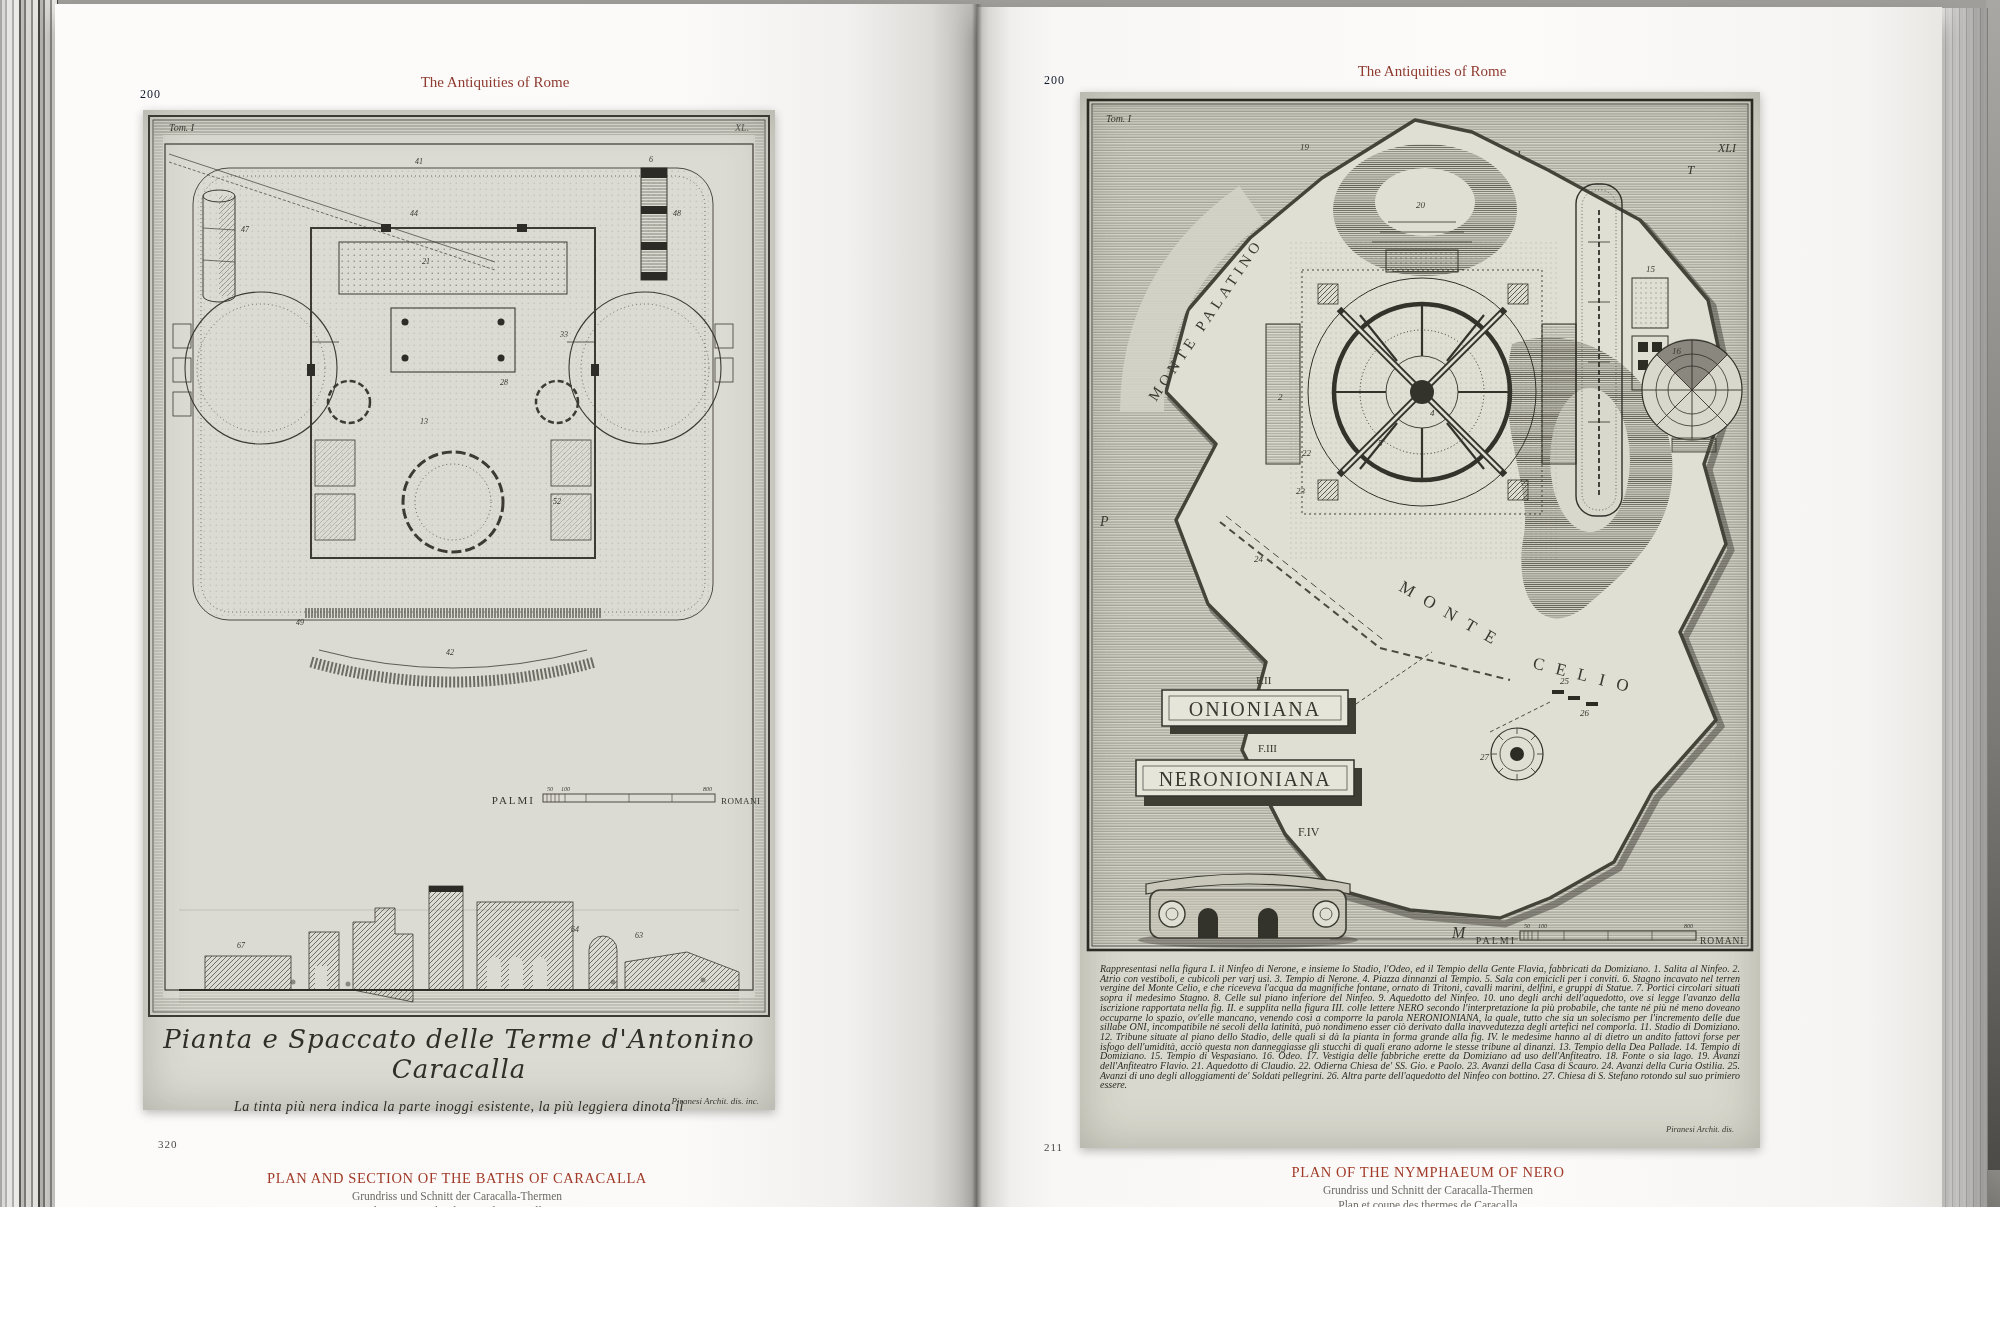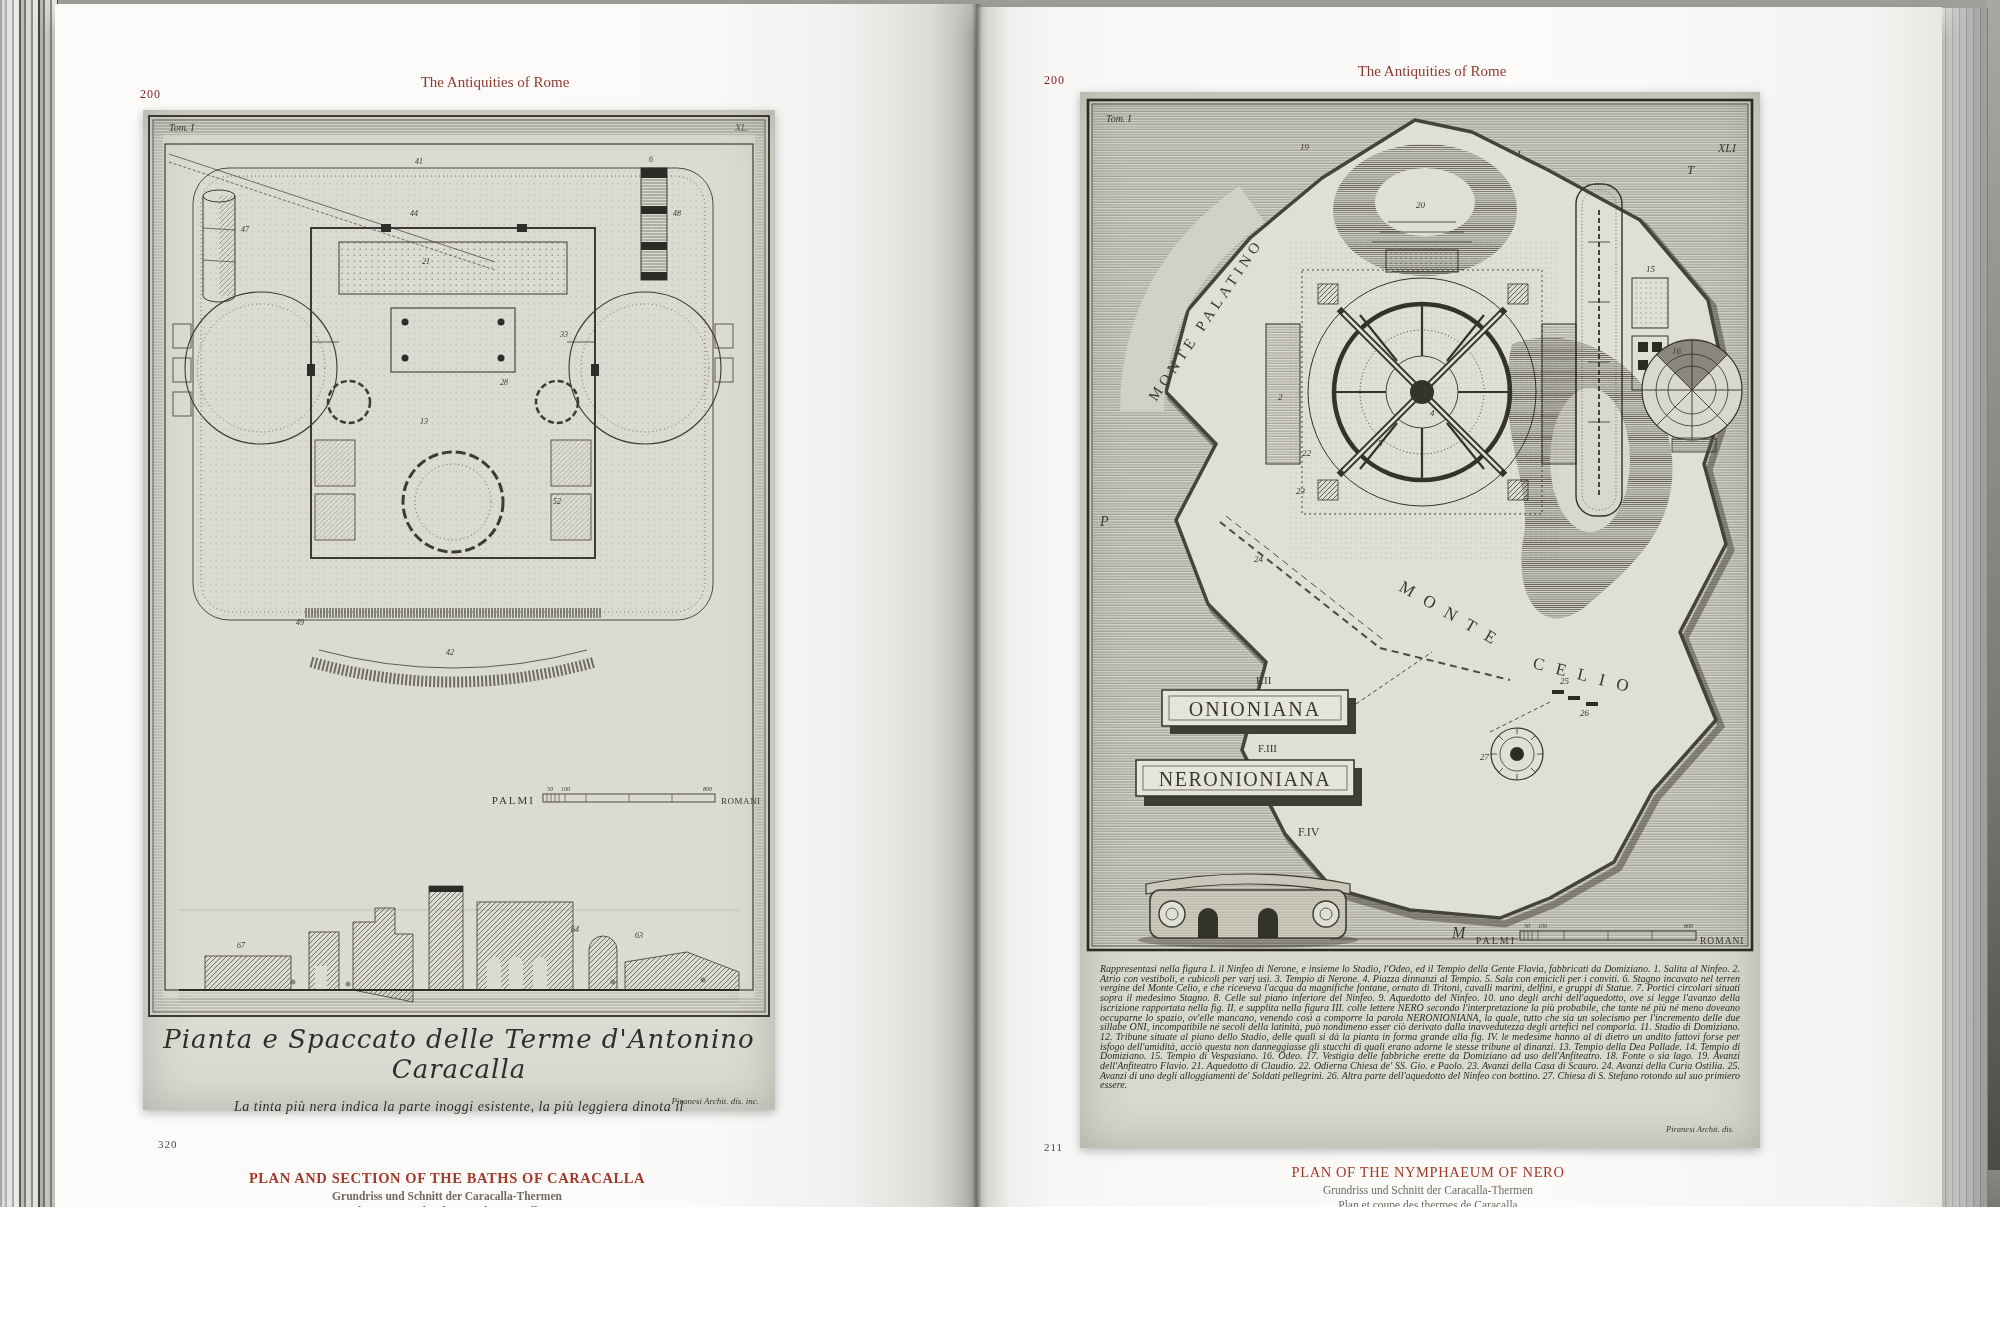--- a/index.html
+++ b/index.html
@@ -27,28 +27,28 @@
     box-shadow:0 16px 22px rgba(30,28,25,.40);}
   .page-right{position:absolute;left:977px;top:7px;width:965px;height:1296px;
     background:linear-gradient(90deg,#b4b3b0 0%,#d9d8d5 1.2%,#f0efed 3.5%,#f8f7f5 8%,#fcfbf9 55%,#f5f4f2 92%,#e8e7e4 100%);
     box-shadow:0 16px 22px rgba(30,28,25,.40);}
   .gutter-line{position:absolute;left:972px;top:4px;width:10px;height:1294px;
     background:linear-gradient(90deg,rgba(60,58,55,0),rgba(60,58,55,.5) 50%,rgba(60,58,55,0));}
   
   .runhead{position:absolute;font-size:15px;color:#8e3a30;}
   .runhead-left{left:255px;top:74px;width:480px;text-align:center;}
   .runhead-right{left:1192px;top:63px;width:480px;text-align:center;}
-  .pagenum{position:absolute;font-size:12px;color:#7f1d1d;letter-spacing:1px;}
+  .pagenum{position:absolute;font-size:12px;color:#0f172a;letter-spacing:1px;}
   .pagenum-left{left:140px;top:87px;}
   .pagenum-right{left:1044px;top:73px;}
   .platenum{position:absolute;font-size:11px;color:#4c4946;letter-spacing:1px;}
   .platenum-left{left:158px;top:1138px;}
   .platenum-right{left:1044px;top:1141px;}
   .cap-block{position:absolute;text-align:center;}
-  .cap-left{left:147px;top:1170px;width:600px;font-weight:bold;}
+  .cap-left{left:157px;top:1170px;width:600px;}
   .cap-right{left:1128px;top:1164px;width:600px;}
   .cap-title{font-size:14.5px;color:#a13a29;letter-spacing:.6px;}
   .cap-sub{font-size:11.5px;color:#6e6a66;margin-top:3px;}
   
   .plate{position:absolute;box-shadow:inset 0 0 46px rgba(70,68,58,.28),0 3px 9px rgba(40,38,34,.30);}
   .plate-left{left:143px;top:110px;width:632px;height:1000px;background:#dcdbd3;}
   .plate-right{left:1080px;top:92px;width:680px;height:1056px;background:#d9d8ce;}
   .lp-caption{position:absolute;left:0;top:914px;width:100%;text-align:center;color:#2f2e28;}
   .lp-title{font-size:26px;font-style:italic;font-family:"DejaVu Serif",serif;letter-spacing:1px;}
   .lp-note{font-size:14px;font-style:italic;margin-top:15px;letter-spacing:.5px;font-family:Liberation Serif, serif;}

